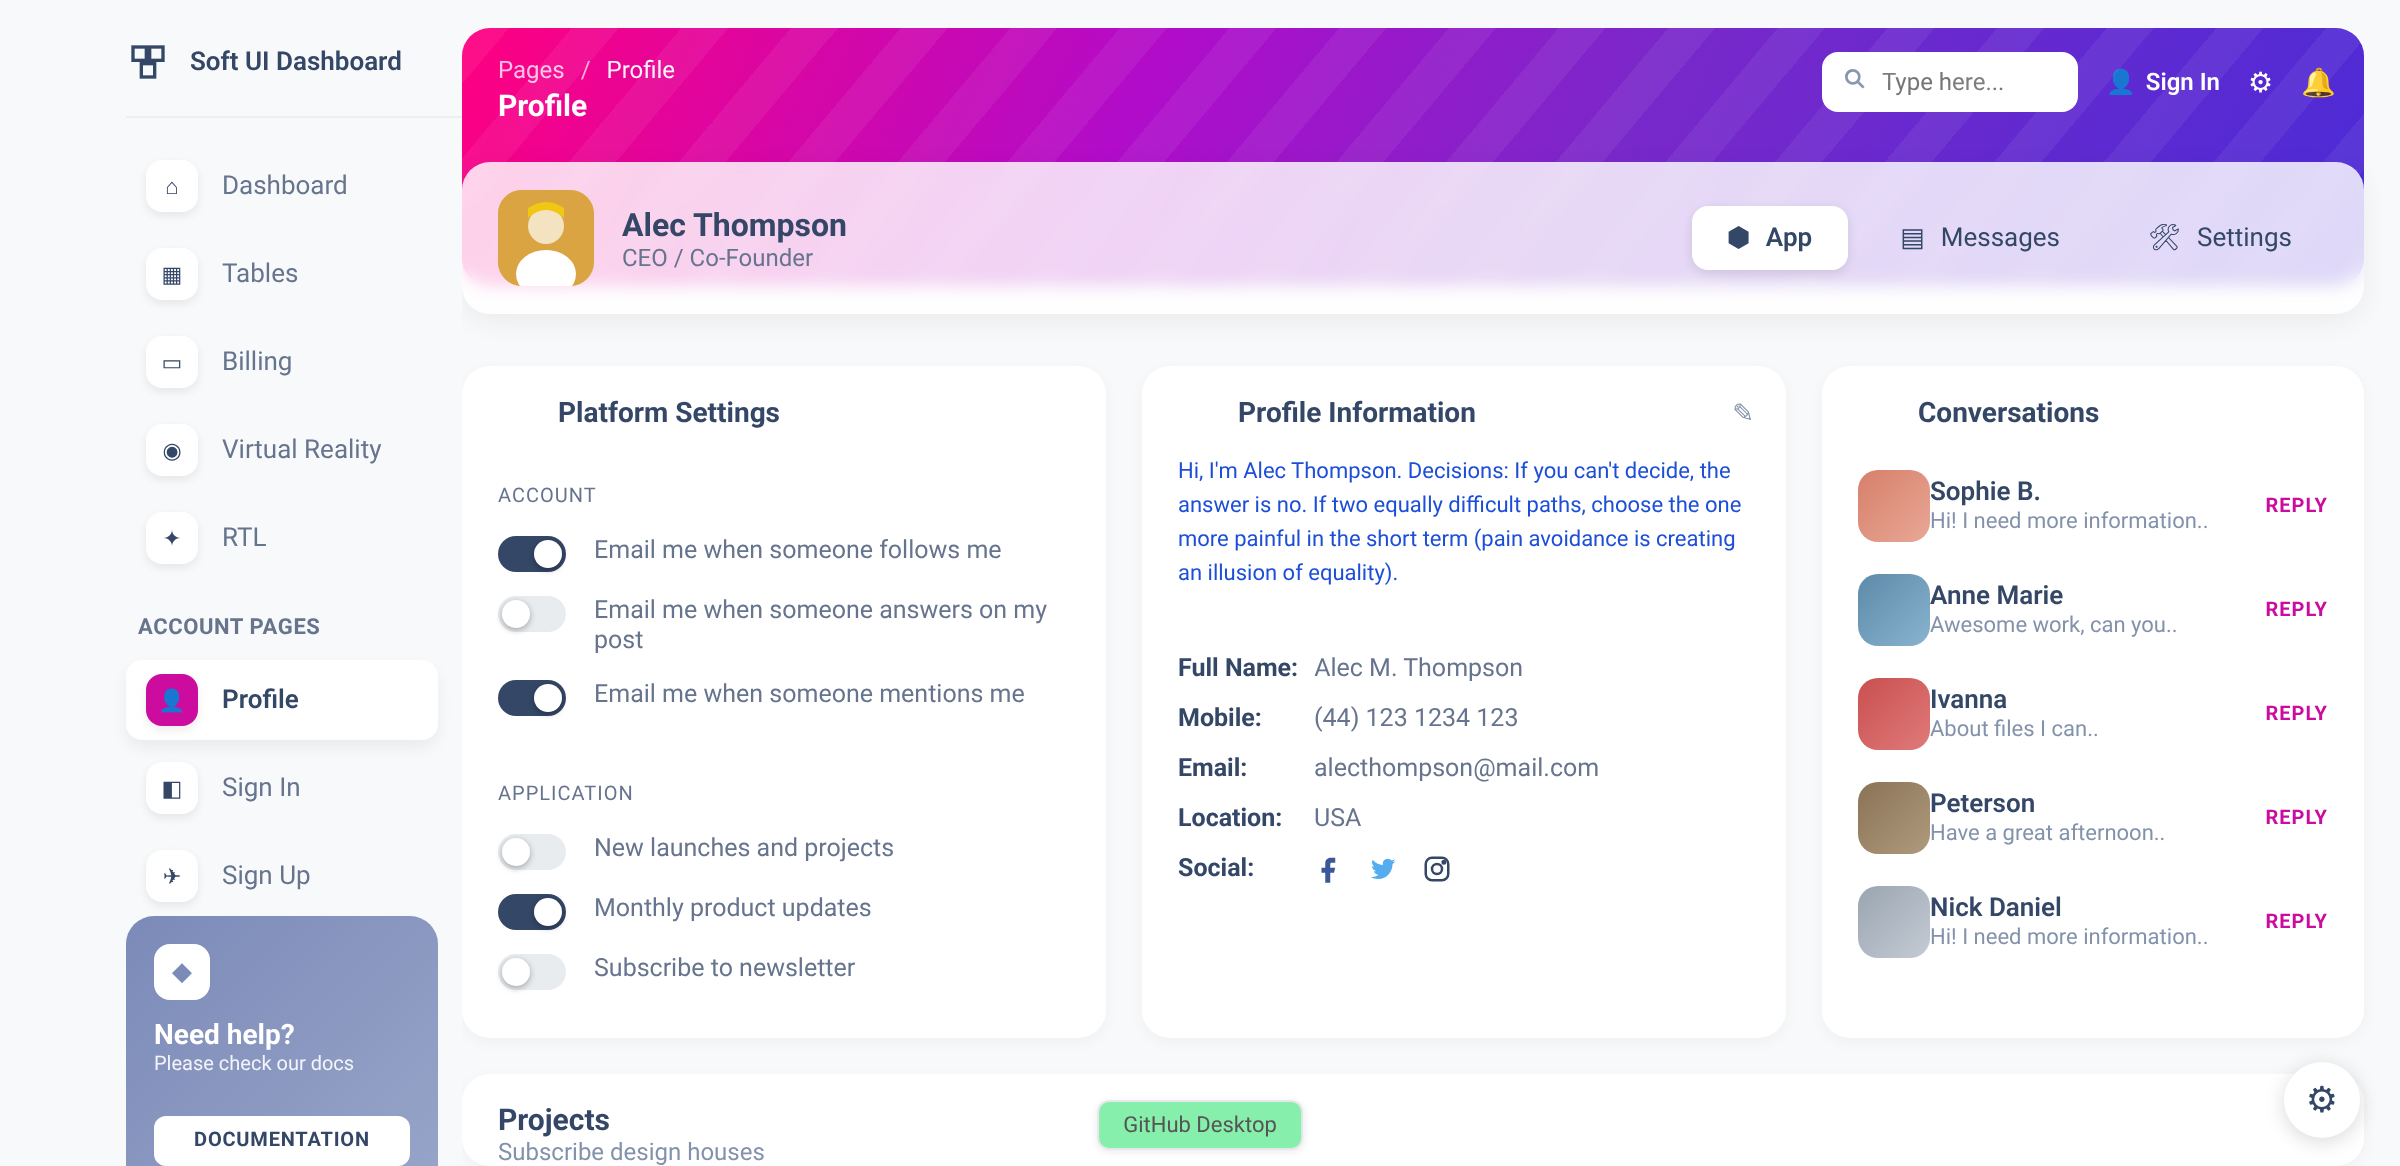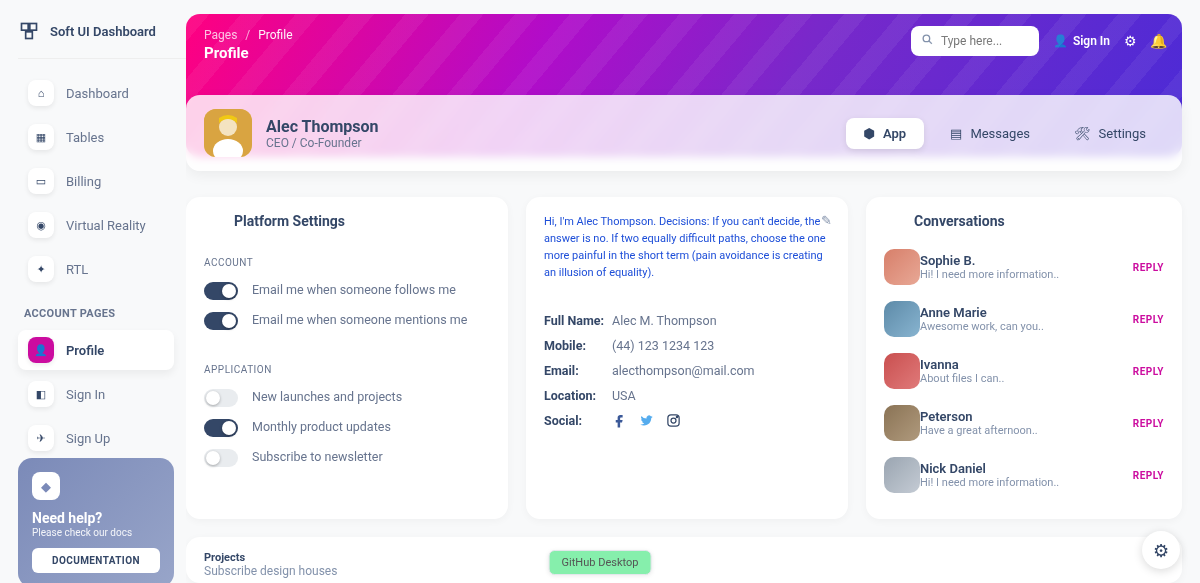--- a/index.html
+++ b/index.html
@@ -1,33 +1,33 @@
 <!DOCTYPE html>
 <html><head>
 <meta charset="utf-8">
 <style>
 * { margin: 0; padding: 0; box-sizing: border-box; font-family: -apple-system, BlinkMacSystemFont, "Segoe UI", Roboto, "Helvetica Neue", Arial, sans-serif; }
 body { background: #f8f9fa; color: #344767; font-size: 13px; overflow: hidden; width: 1200px; height: 583px; }
-.layout { display: flex; width: 100%; height: 100%; }
+.layout { display: flex; width: 100%; height: 100%; padding-left: 45px; }
 
 
 .sidebar { width: 186px; padding: 20px 12px 12px 18px; display: flex; flex-direction: column; }
 .brand { display: flex; align-items: center; gap: 10px; padding-bottom: 16px; border-bottom: 1px solid #eee; margin-right: -12px; }
 .brand-icon { width: 22px; height: 22px; display:flex; align-items:center; justify-content:center; }
 .brand-name { font-weight: 600; font-size: 13px; color: #344767; }
 .nav { margin-top: 14px; display: flex; flex-direction: column; gap: 4px; }
 .nav-section { font-size: 11px; font-weight: 700; color: #67748e; letter-spacing: .3px; margin: 14px 0 6px 6px; }
 .nav-item { display: flex; align-items: center; gap: 12px; padding: 7px 10px; border-radius: 8px; cursor: pointer; color: #67748e; }
 .nav-item .ico { width: 26px; height: 26px; border-radius: 8px; background: #fff; box-shadow: 0 2px 5px rgba(0,0,0,.08); display:flex; align-items:center; justify-content:center; font-size: 11px; color:#344767; }
 .nav-item.active { background: #fff; box-shadow: 0 4px 8px rgba(0,0,0,.06); color:#344767; font-weight:600; }
 .nav-item.active .ico { background: #cb0c9f; color:#fff; }
 .help-card { margin-top: auto; background: linear-gradient(135deg,#7b8ab8,#98a5c9); border-radius: 14px; padding: 14px 14px; color:#fff; position:relative; }
 .help-ico { width:28px; height:28px; background:#fff; border-radius:8px; display:flex; align-items:center; justify-content:center; color:#7b8ab8; margin-bottom:10px; }
 .help-card h4 { font-size: 14px; font-weight: 700; }
-.help-card p { font-size: 10px; opacity:.9; margin: 1px 0 10px; }
+.help-card p { font-size: 10px; opacity:.9; margin: 1px 0 20px; }
 .help-btn { background:#fff; color:#344767; font-weight:700; font-size:10px; letter-spacing:.4px; border:none; border-radius:6px; padding:7px 0; width:100%; cursor:pointer; }
 
 
 .main { flex: 1; padding: 14px 18px 0 0; display:flex; flex-direction:column; overflow:hidden; }
 .hero { height: 150px; border-radius: 14px; background: linear-gradient(115deg, #ff0080, #b10cc9 35%, #7928ca 60%, #4b2bd6); background-size: cover; position: relative; padding: 14px 18px; color:#fff; }
 .hero::after{content:"";position:absolute;inset:0;border-radius:14px;background:repeating-linear-gradient(130deg,rgba(255,255,255,.06) 0 18px,rgba(0,0,0,0) 18px 42px);pointer-events:none;}
 .crumbs { font-size: 12px; opacity:.95; }
 .crumbs a { color:#fff; text-decoration:none; opacity:.8; }
 .crumbs .sep { margin: 0 5px; opacity:.7; }
 .page-title { font-weight: 700; font-size: 15px; margin-top:2px; }
@@ -73,21 +73,21 @@
 .tw { color:#55acee; }
 .ig { color:#344767; }
 
 .conv { display:flex; align-items:center; padding: 8px 0; }
 .avatar-sm { width:36px; height:36px; border-radius:10px; display:flex; align-items:center; justify-content:center; color:#fff; font-weight:700; font-size:14px; }
 .conv-txt .n { font-size:13px; font-weight:600; color:#344767; }
 .conv-txt .m { font-size:11px; color:#8392ab; }
 .reply { margin-left:auto; font-size:10px; font-weight:700; letter-spacing:.5px; color:#cb0c9f; cursor:pointer; }
 
 .projects-card { background:#fff; border-radius:14px; margin-top:18px; padding: 14px 18px; box-shadow:0 2px 8px rgba(0,0,0,.04); height: 46px; }
-.projects-card h4 { font-size:11px; color:#344767; }
+.projects-card h4 { font-size:15px; color:#344767; }
 .projects-card p { font-size:12px; color:#8392ab; }
 
 .bottom-pill { position:fixed; left:50%; transform:translateX(-50%); bottom:8px; background:#86efac; border:1px solid #e4e7ec; border-radius:6px; padding:5px 12px; font-size:11px; color:#555; box-shadow:0 1px 4px rgba(0,0,0,.08); cursor:pointer; }
 .fab { position:fixed; right:20px; bottom:14px; width:38px; height:38px; border-radius:50%; background:#fff; box-shadow:0 2px 10px rgba(0,0,0,.15); display:flex; align-items:center; justify-content:center; font-size:18px; color:#344767; cursor:pointer; }
 
 
 .av1{background:linear-gradient(135deg,#d77f6a,#e8a896);} 
 .av2{background:linear-gradient(135deg,#5d8aa8,#88b4d0);} 
 .av3{background:linear-gradient(135deg,#c94f4f,#e07a7a);} 
 .av4{background:linear-gradient(135deg,#8a7355,#b09a7d);} 
@@ -211,39 +211,44 @@
     <div class="cards-row">
 
       <div class="card c1">
         <h4>Platform Settings</h4>
         <div class="subhead">ACCOUNT</div>
         <div class="setting">
             <div class="switch on"></div>
             <span>Email me when someone follows me</span>
           </div>
         <div class="setting">
+            <div class="switch"></div>
+            <span>Email me when someone answers on my post</span>
+          </div>
+        <div class="setting">
             <div class="switch on"></div>
             <span>Email me when someone mentions me</span>
           </div>
         <div class="subhead">APPLICATION</div>
         <div class="setting">
             <div class="switch"></div>
             <span>New launches and projects</span>
           </div>
         <div class="setting">
             <div class="switch on"></div>
             <span>Monthly product updates</span>
           </div>
         <div class="setting">
             <div class="switch"></div>
             <span>Subscribe to newsletter</span>
           </div>
       </div>
 
       <div class="card c2">
+        <h4>Profile Information</h4>
         <span class="edit-ico">✎</span>
         <p class="bio">Hi, I'm Alec Thompson. Decisions: If you can't decide, the answer is no. If two equally difficult paths, choose the one more painful in the short term (pain avoidance is creating an illusion of equality).</p>
         <div class="info-row">
             <span class="k">Full Name:</span>
             <span class="v">Alec M. Thompson</span>
           </div>
         <div class="info-row">
             <span class="k">Mobile:</span>
             <span class="v">(44) 123 1234 123</span>
           </div>

